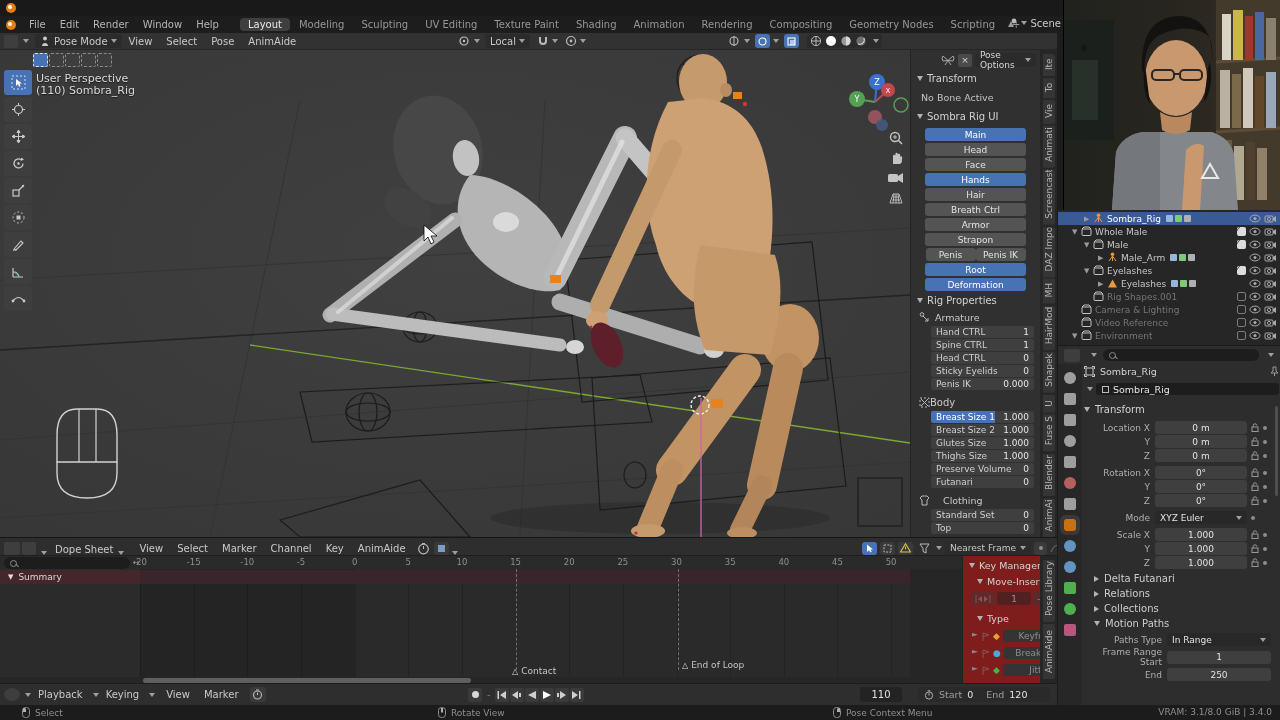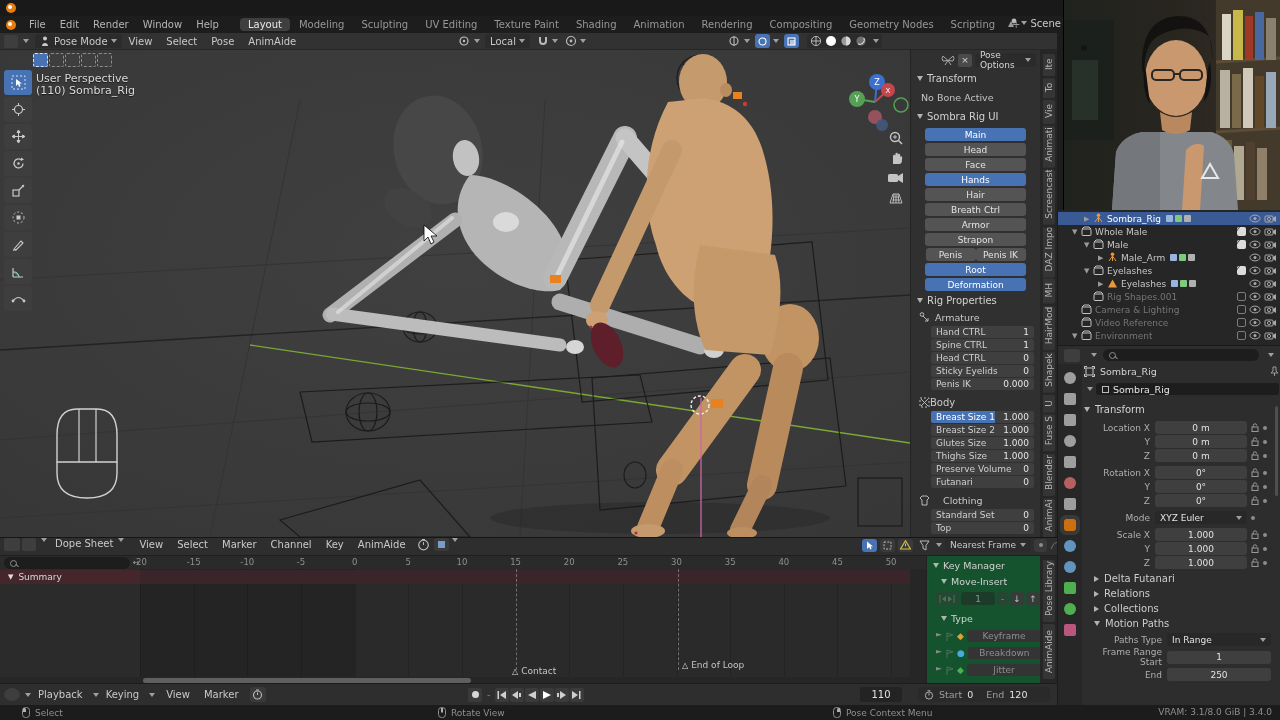--- a/index.html
+++ b/index.html
@@ -74,35 +74,35 @@
   .fld.drop{background:#282828;justify-content:space-between;padding:0 5px;}
   .trow{display:flex;align-items:center;margin-bottom:1px;}
   .trow .tl{width:66px;text-align:right;color:#aeaeae;margin-right:5px;flex:none;font-size:9px;}
   .trow .fld{width:92px;flex:none;font-size:9px;}
   .lockdot{display:flex;align-items:center;gap:4px;margin-left:4px;}
   .dot{width:4px;height:4px;border-radius:50%;background:#8c8c8c;}
   .coll-h{display:flex;align-items:center;color:#cdcdcd;font-size:10px;margin:4px 0 4px 10px;}
   .coll-h .tri-r{margin-right:5px;}
   
   #dope{left:0;top:537px;width:1057px;height:146px;background:#262626;border-top:1px solid #161616;overflow:hidden;}
-  #ds-head{position:absolute;left:0;top:0;width:1057px;height:18px;background:#2e2e2e;display:flex;align-items:flex-start;font-size:10px;color:#c9c9c9;border-bottom:1px solid #1f1f1f;}
+  #ds-head{position:absolute;left:0;top:0;width:1057px;height:18px;background:#2e2e2e;display:flex;align-items:flex-end;font-size:10px;color:#c9c9c9;border-bottom:1px solid #1f1f1f;}
   #ds-ruler{position:absolute;left:0;top:18px;width:1057px;height:13px;background:#2a2a2a;font-size:8.5px;color:#8f8f8f;}
   .tick{position:absolute;top:1px;transform:translateX(-50%);}
   #ds-left{position:absolute;left:0;top:31px;width:140px;height:108px;background:#2b2b2b;}
   #ds-lane{position:absolute;left:140px;top:31px;width:770px;height:108px;background:#2a2a2a;overflow:hidden;}
   .prezero{position:absolute;left:0;top:0;width:215px;height:108px;background:rgba(0,0,0,.14);}
   .laneline{position:absolute;top:0;bottom:0;width:1px;background:rgba(0,0,0,.16);}
   #summary-l{position:absolute;left:0;top:32px;width:140px;height:14px;background:#45262b;color:#d8d8d8;font-size:9px;display:flex;align-items:center;padding-left:8px;}
   #summary-lane{position:absolute;left:140px;top:32px;width:770px;height:14px;background:#3a262a;}
   .mline{position:absolute;top:31px;height:101px;width:0;border-left:1px dashed rgba(200,200,200,.45);}
   .marker{position:absolute;font-size:9px;color:#c4c4c4;display:flex;align-items:center;gap:3px;}
   .mtri::before{content:"△";font-size:8px;color:#ddd;}
   #ds-scroll{position:absolute;left:143px;top:140px;width:328px;height:5px;background:#5f5f5f;border-radius:3px;}
   
-  #keymgr{position:absolute;left:926px;top:18px;width:130px;height:128px;background:#14532d;border-left:1px solid #222;font-size:9px;overflow:hidden;}
+  #keymgr{position:absolute;left:962px;top:18px;width:130px;height:128px;background:#7f1d1d;border-left:1px solid #222;font-size:9px;overflow:hidden;}
   #km-tabs{position:absolute;left:1040px;top:18px;width:17px;height:128px;}
   .ktype{display:flex;align-items:center;gap:3px;margin:0 4px 5px 8px;}
   .ktype .klbl{flex:1;background:#343434;border-radius:2px;color:#8e8e8e;text-align:center;height:12px;line-height:12px;}
   .kd{font-size:9px;line-height:9px;}
   
   #timeline{left:0;top:683px;width:1057px;height:22px;background:#2e2e2e;border-top:1px solid #1c1c1c;font-size:10px;color:#c9c9c9;}
   .pb-btn{width:14px;height:14px;background:#3a3a3a;border-radius:2px;display:flex;align-items:center;justify-content:center;margin-right:1px;}
   
   #statusbar{left:0;top:705px;width:1280px;height:15px;background:#1c1c1c;font-size:9px;color:#8f8f8f;}
   .lens{width:7px;height:7px;border:1.3px solid #8a8a8a;border-radius:50%;position:relative;display:inline-block;flex:none;}

